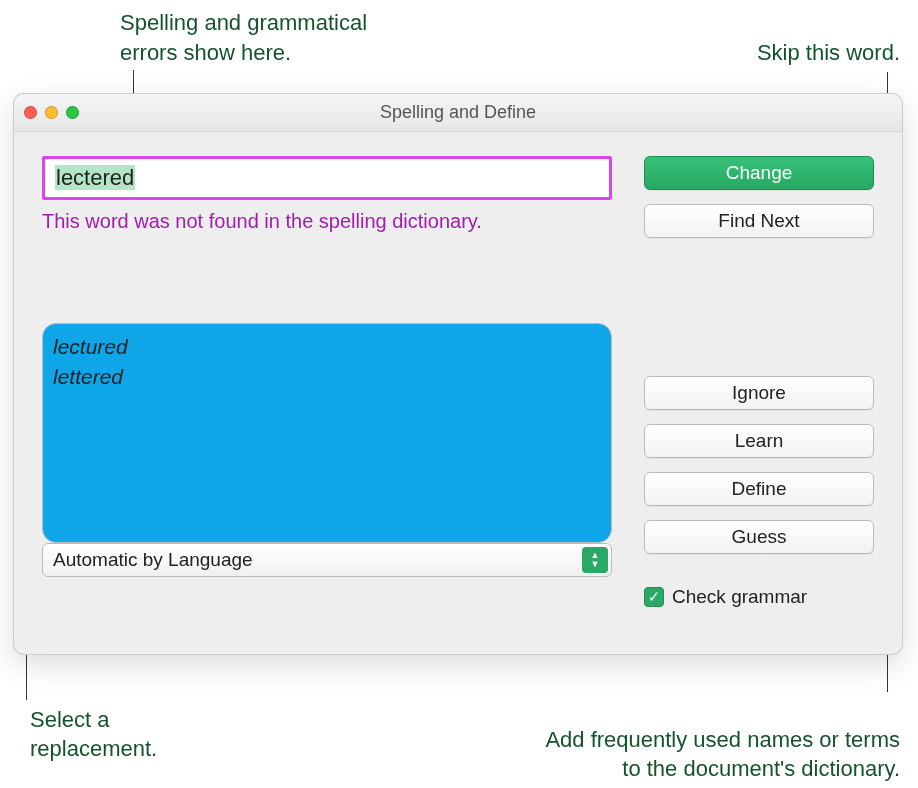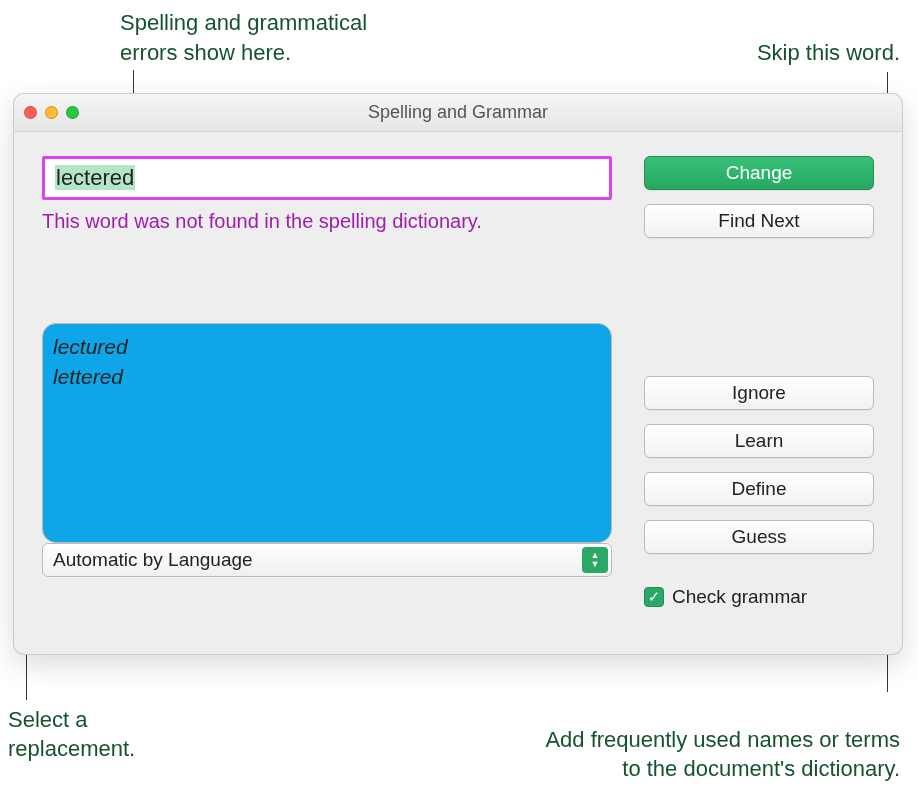--- a/index.html
+++ b/index.html
@@ -14,21 +14,21 @@
 
   
   .callout {
     position: absolute;
     font-size: 22px;
     line-height: 1.35;
     color: #14532d;
   }
   .callout.top-left  { top: 8px;  left: 120px; width: 250px; }
   .callout.top-right { top: 38px; right: 18px; text-align: right; }
-  .callout.bottom-left  { bottom: 24px; left: 8px; width: 200px; }
+  .callout.bottom-left  { bottom: 24px; left: 30px; width: 200px; }
   .callout.bottom-right { bottom: 4px; right: 18px; text-align: right; width: 360px; }
 
   
   .leader { position: absolute; background: #333; }
   
   .line1 { left: 133px; top: 70px; width: 1px; height: 52px; }
   
   .line2 { right: 30px; top: 72px; width: 1px; height: 312px; }
   
   .line3 { left: 26px; top: 384px; width: 1px; height: 316px; }
@@ -197,21 +197,21 @@
 <div class="leader line3"></div>
 <div class="leader line4"></div>
 
 <div class="window">
   <div class="titlebar">
     <div class="traffic">
       <div class="dot close"></div>
       <div class="dot min"></div>
       <div class="dot zoom"></div>
     </div>
-    <div class="title">Spelling and Grammar</div>
+    <div class="title">Spelling and Define</div>
   </div>
 
   <div class="content">
 
     <div class="left-col">
       <div class="error-input">
         <span class="sel">lectered</span>
       </div>
       <div class="error-msg">This word was not found in the spelling dictionary.</div>
 

